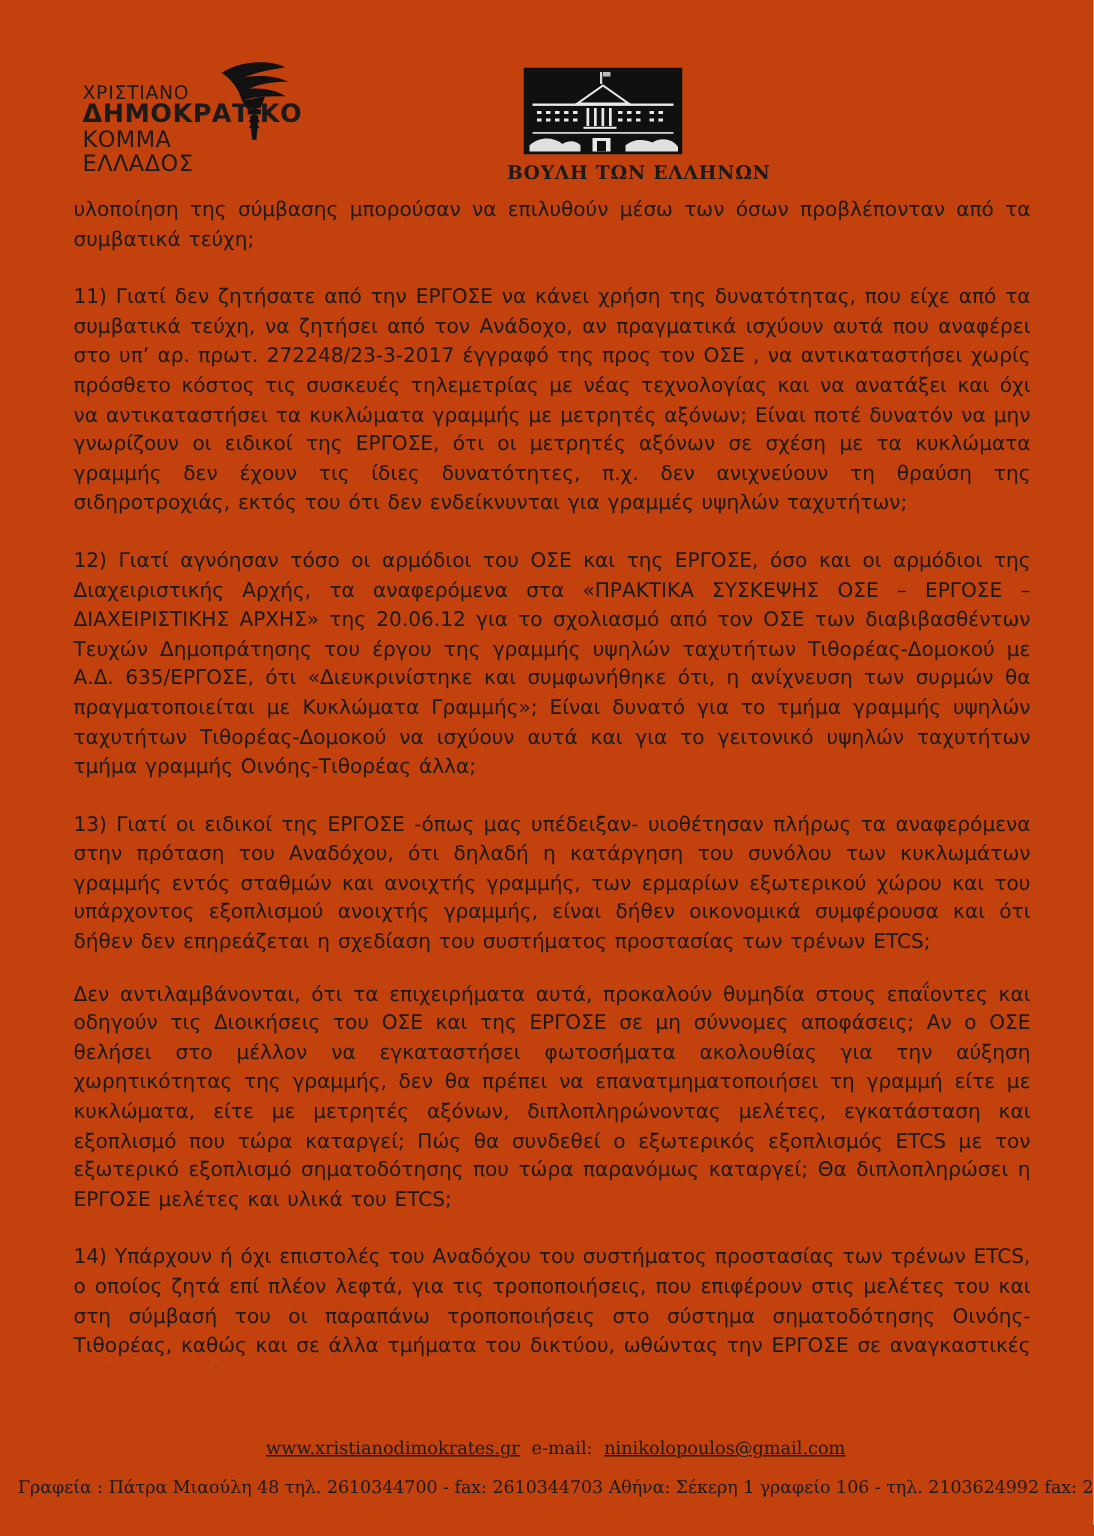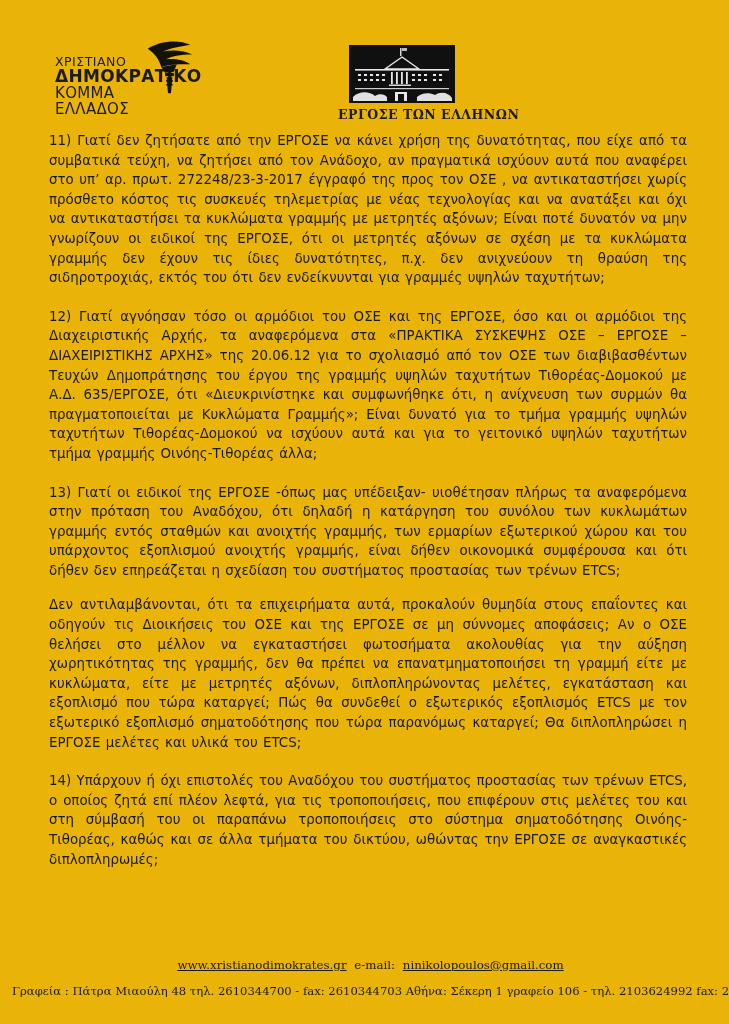--- a/index.html
+++ b/index.html
@@ -2,21 +2,21 @@
 <html><head>
 <meta charset="utf-8">
 <style>
   * { margin: 0; padding: 0; box-sizing: border-box; }
   html, body { background: #e8e8e8; }
   .page {
     position: relative;
     width: 729px;
     height: 1024px;
     margin: 0 auto;
-    background: #eab308;
+    background: #c2410c;
     color: #1b1b1b;
     font-family: "DejaVu Sans", "Liberation Sans", sans-serif;
     overflow: hidden;
   }
   
   .header {
     position: relative;
     height: 125px;
     padding-top: 48px;
   }
@@ -172,26 +172,27 @@
           <rect x="40" y="39.5" width="22" height="1.4" fill="#e8e8e8"></rect>
 
           <rect x="6" y="43" width="94" height="1.2" fill="#cfcfcf"></rect>
 
           <path d="M4 52 C10 46, 20 46, 26 51 C30 48, 36 49, 38 52 L38 56 L4 56 Z" fill="#e0e0e0"></path>
           <path d="M68 52 C72 48, 80 47, 86 50 C92 46, 100 48, 103 53 L103 56 L68 56 Z" fill="#e0e0e0"></path>
           <rect x="46" y="47" width="12" height="9" fill="#e8e8e8"></rect>
           <rect x="49" y="49" width="6" height="7" fill="#101010"></rect>
         </svg>
       </span>
-      <div class="parliament-label">ΕΡΓΟΣΕ ΤΩΝ ΕΛΛΗΝΩΝ</div>
+      <div class="parliament-label">ΒΟΥΛΗ ΤΩΝ ΕΛΛΗΝΩΝ</div>
     </div>
 
   </div>
 
   <div class="doc-body">
+    <p class="para">υλοποίηση της σύμβασης μπορούσαν να επιλυθούν μέσω των όσων προβλέπονταν από τα συμβατικά τεύχη;</p>
     <p class="para">11) Γιατί δεν ζητήσατε από την ΕΡΓΟΣΕ να κάνει χρήση της δυνατότητας, που είχε από τα συμβατικά τεύχη, να  ζητήσει από τον Ανάδοχο, αν πραγματικά ισχύουν αυτά που αναφέρει στο υπ’ αρ. πρωτ. 272248/23-3-2017 έγγραφό  της προς τον ΟΣΕ , να αντικαταστήσει χωρίς πρόσθετο κόστος τις συσκευές τηλεμετρίας με νέας τεχνολογίας και να ανατάξει και όχι να αντικαταστήσει τα κυκλώματα γραμμής με μετρητές αξόνων; Είναι ποτέ δυνατόν να μην γνωρίζουν οι ειδικοί της ΕΡΓΟΣΕ, ότι οι μετρητές αξόνων σε σχέση με τα κυκλώματα γραμμής δεν έχουν τις ίδιες δυνατότητες, π.χ. δεν ανιχνεύουν τη θραύση της σιδηροτροχιάς, εκτός του ότι δεν ενδείκνυνται για γραμμές υψηλών ταχυτήτων;</p>
     <p class="para">12) Γιατί αγνόησαν τόσο οι αρμόδιοι του ΟΣΕ και της ΕΡΓΟΣΕ, όσο και οι αρμόδιοι της Διαχειριστικής Αρχής, τα αναφερόμενα στα «ΠΡΑΚΤΙΚΑ ΣΥΣΚΕΨΗΣ ΟΣΕ – ΕΡΓΟΣΕ – ΔΙΑΧΕΙΡΙΣΤΙΚΗΣ ΑΡΧΗΣ» της 20.06.12 για το σχολιασμό από τον ΟΣΕ των διαβιβασθέντων Τευχών Δημοπράτησης του έργου της γραμμής υψηλών ταχυτήτων Τιθορέας-Δομοκού με Α.Δ. 635/ΕΡΓΟΣΕ, ότι «Διευκρινίστηκε και συμφωνήθηκε ότι, η ανίχνευση των συρμών θα πραγματοποιείται με Κυκλώματα Γραμμής»; Είναι δυνατό για το τμήμα γραμμής  υψηλών ταχυτήτων Τιθορέας-Δομοκού να ισχύουν αυτά και  για το γειτονικό υψηλών ταχυτήτων τμήμα γραμμής  Οινόης-Τιθορέας άλλα;</p>
     <p class="para tight">13) Γιατί οι ειδικοί της ΕΡΓΟΣΕ -όπως μας υπέδειξαν- υιοθέτησαν πλήρως τα αναφερόμενα στην πρόταση του Αναδόχου, ότι δηλαδή η κατάργηση του συνόλου των κυκλωμάτων γραμμής εντός σταθμών και ανοιχτής γραμμής, των ερμαρίων εξωτερικού χώρου και του υπάρχοντος εξοπλισμού ανοιχτής γραμμής, είναι δήθεν οικονομικά συμφέρουσα και ότι δήθεν δεν επηρεάζεται η σχεδίαση του συστήματος προστασίας των τρένων ETCS;</p>
     <p class="para">Δεν αντιλαμβάνονται,  ότι τα επιχειρήματα αυτά, προκαλούν θυμηδία στους επαΐοντες και οδηγούν τις Διοικήσεις του ΟΣΕ και της ΕΡΓΟΣΕ σε μη σύννομες αποφάσεις; Αν ο ΟΣΕ θελήσει στο μέλλον να εγκαταστήσει φωτοσήματα ακολουθίας για την αύξηση χωρητικότητας της γραμμής, δεν θα πρέπει να επανατμηματοποιήσει τη γραμμή είτε με κυκλώματα, είτε με μετρητές αξόνων, διπλοπληρώνοντας μελέτες, εγκατάσταση και εξοπλισμό που τώρα καταργεί; Πώς θα συνδεθεί ο εξωτερικός εξοπλισμός ETCS με τον εξωτερικό εξοπλισμό σηματοδότησης που τώρα παρανόμως καταργεί; Θα διπλοπληρώσει η ΕΡΓΟΣΕ μελέτες και υλικά του ETCS;</p>
     <p class="para">14) Υπάρχουν ή όχι επιστολές του Αναδόχου του συστήματος προστασίας των τρένων ETCS, ο οποίος ζητά επί πλέον λεφτά,  για τις τροποποιήσεις, που επιφέρουν στις μελέτες του και στη σύμβασή του οι παραπάνω τροποποιήσεις στο σύστημα σηματοδότησης Οινόης-Τιθορέας, καθώς και σε άλλα τμήματα του δικτύου, ωθώντας την ΕΡΓΟΣΕ σε αναγκαστικές διπλοπληρωμές;</p>
 
   </div>
 
   <div class="footer">
     <div class="links-line">

